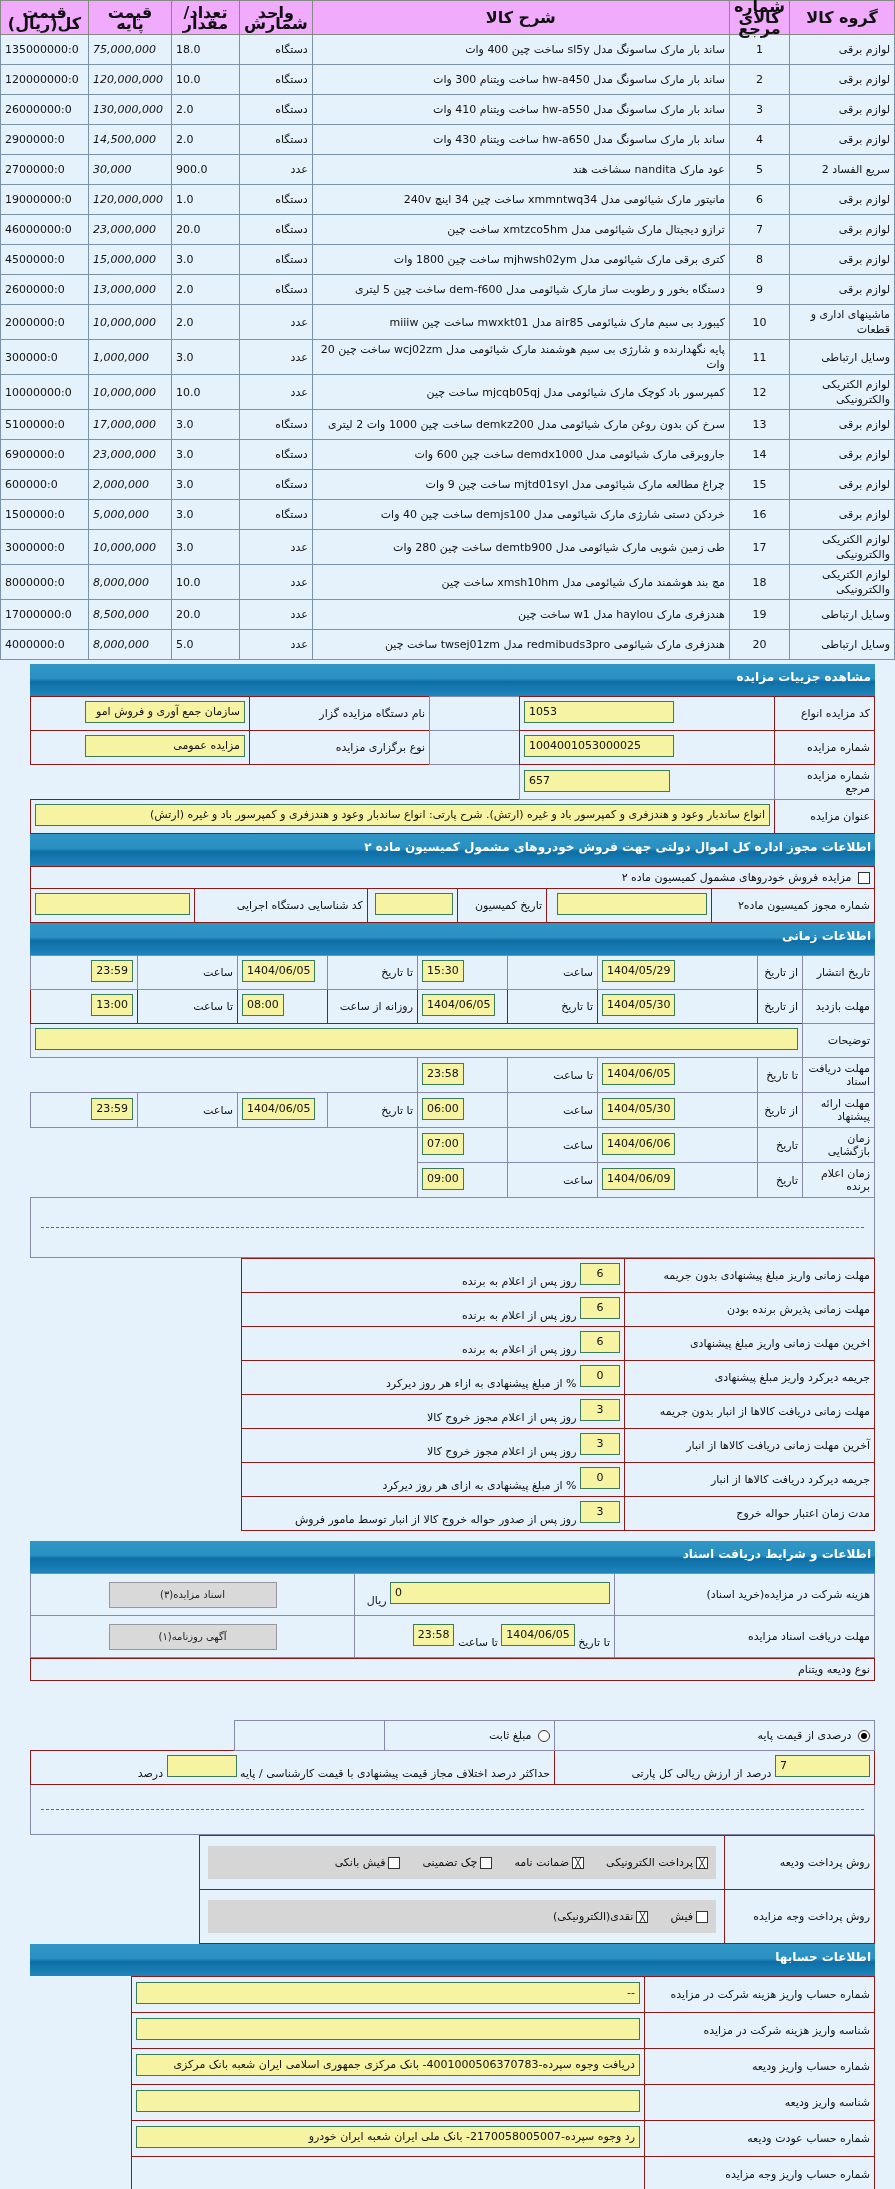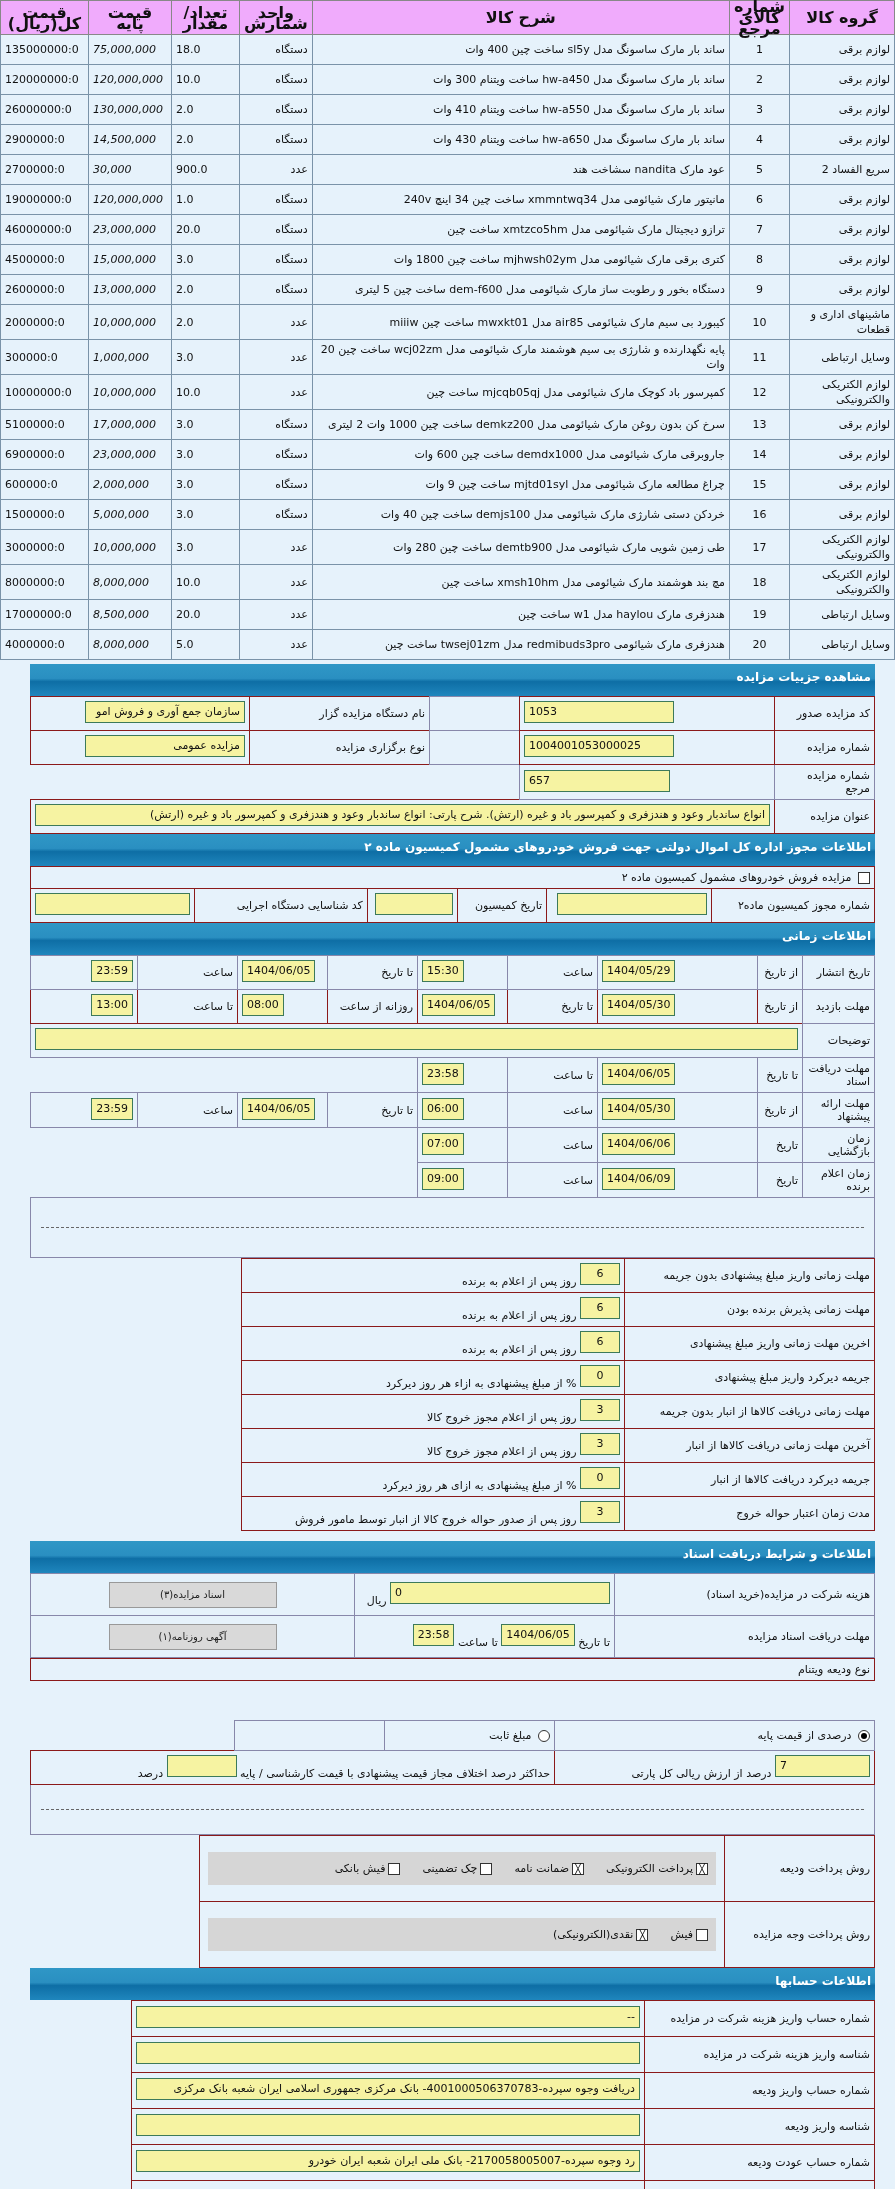--- a/index.html
+++ b/index.html
@@ -16,21 +16,21 @@
   .items td.c-total { width:88px; text-align:left; }
   .items tr { height:30px; }
   .wrap { margin:4px 20px 0 30px; }
   .sec-head { height:32px; background:linear-gradient(#2f97c6 0%, #2a8fc1 45%, #0e6ea5 55%, #1f86bd 100%); color:#fff; font-weight:bold; font-size:12px; padding:6px 4px 0 0; text-align:right; }
   table.form { width:100%; border-collapse:collapse; background:#e6f2fb; }
   table.form td { border:1px solid #88a; padding:4px; font-size:11px; }
   table.form td.red { border-color:#8b1a1a; }
   .fld { display:inline-block; background:#f6f3a2; border:1px solid #3d7a5a; height:22px; line-height:20px; padding:0 4px; font-size:11px; text-align:left; direction:ltr; overflow:hidden; white-space:nowrap; }
   .fld.rtl { direction:rtl; text-align:right; }
   .btn-gray { display:inline-block; background:#d9d9d9; border:1px solid #999; width:168px; height:26px; line-height:24px; text-align:center; font-size:10px; color:#222; }
-  .paybox { background:#d6d6d6; padding:10px 8px; margin:12px 4px; font-size:11px; }
+  .paybox { background:#d6d6d6; padding:10px 8px; margin:6px 4px; font-size:11px; }
   .chk { display:inline-block; width:12px; height:12px; border:1px solid #333; background:#fff; vertical-align:middle; margin-left:3px; font-size:10px; line-height:10px; text-align:center; }
   .radio { display:inline-block; width:12px; height:12px; border:1px solid #333; border-radius:50%; background:#fff; vertical-align:middle; margin-left:3px; position:relative; }
   .radio.on::after { content:""; position:absolute; left:2px; top:2px; width:6px; height:6px; border-radius:50%; background:#000; }
   .dotted { border-top:1px dashed #666; margin:20px 6px; }
 </style>
 </head>
 <body>
 
 <table class="items">
   <thead>
@@ -227,21 +227,21 @@
       </tr>
     </tbody>
 </table>
 
 <div class="wrap">
 
   <div class="sec-head">مشاهده جزییات مزایده</div>
   <table class="form">
     <tbody>
         <tr>
-      <td class="red" style="width:100px">کد مزایده صدور</td>
+      <td class="red" style="width:100px">کد مزایده انواع</td>
       <td class="red" style="width:255px;text-align:left"><span class="fld" style="width:150px">1053</span></td>
       <td style="width:90px"></td>
       <td class="red" style="width:180px">نام دستگاه مزایده گزار</td>
       <td class="red"><span class="fld rtl" style="width:160px">سازمان جمع آوری و فروش امو</span></td>
     </tr>
     <tr>
       <td class="red">شماره مزایده</td>
       <td class="red" style="text-align:left"><span class="fld" style="width:150px">1004001053000025</span></td>
       <td></td>
       <td class="red">نوع برگزاری مزایده</td>

